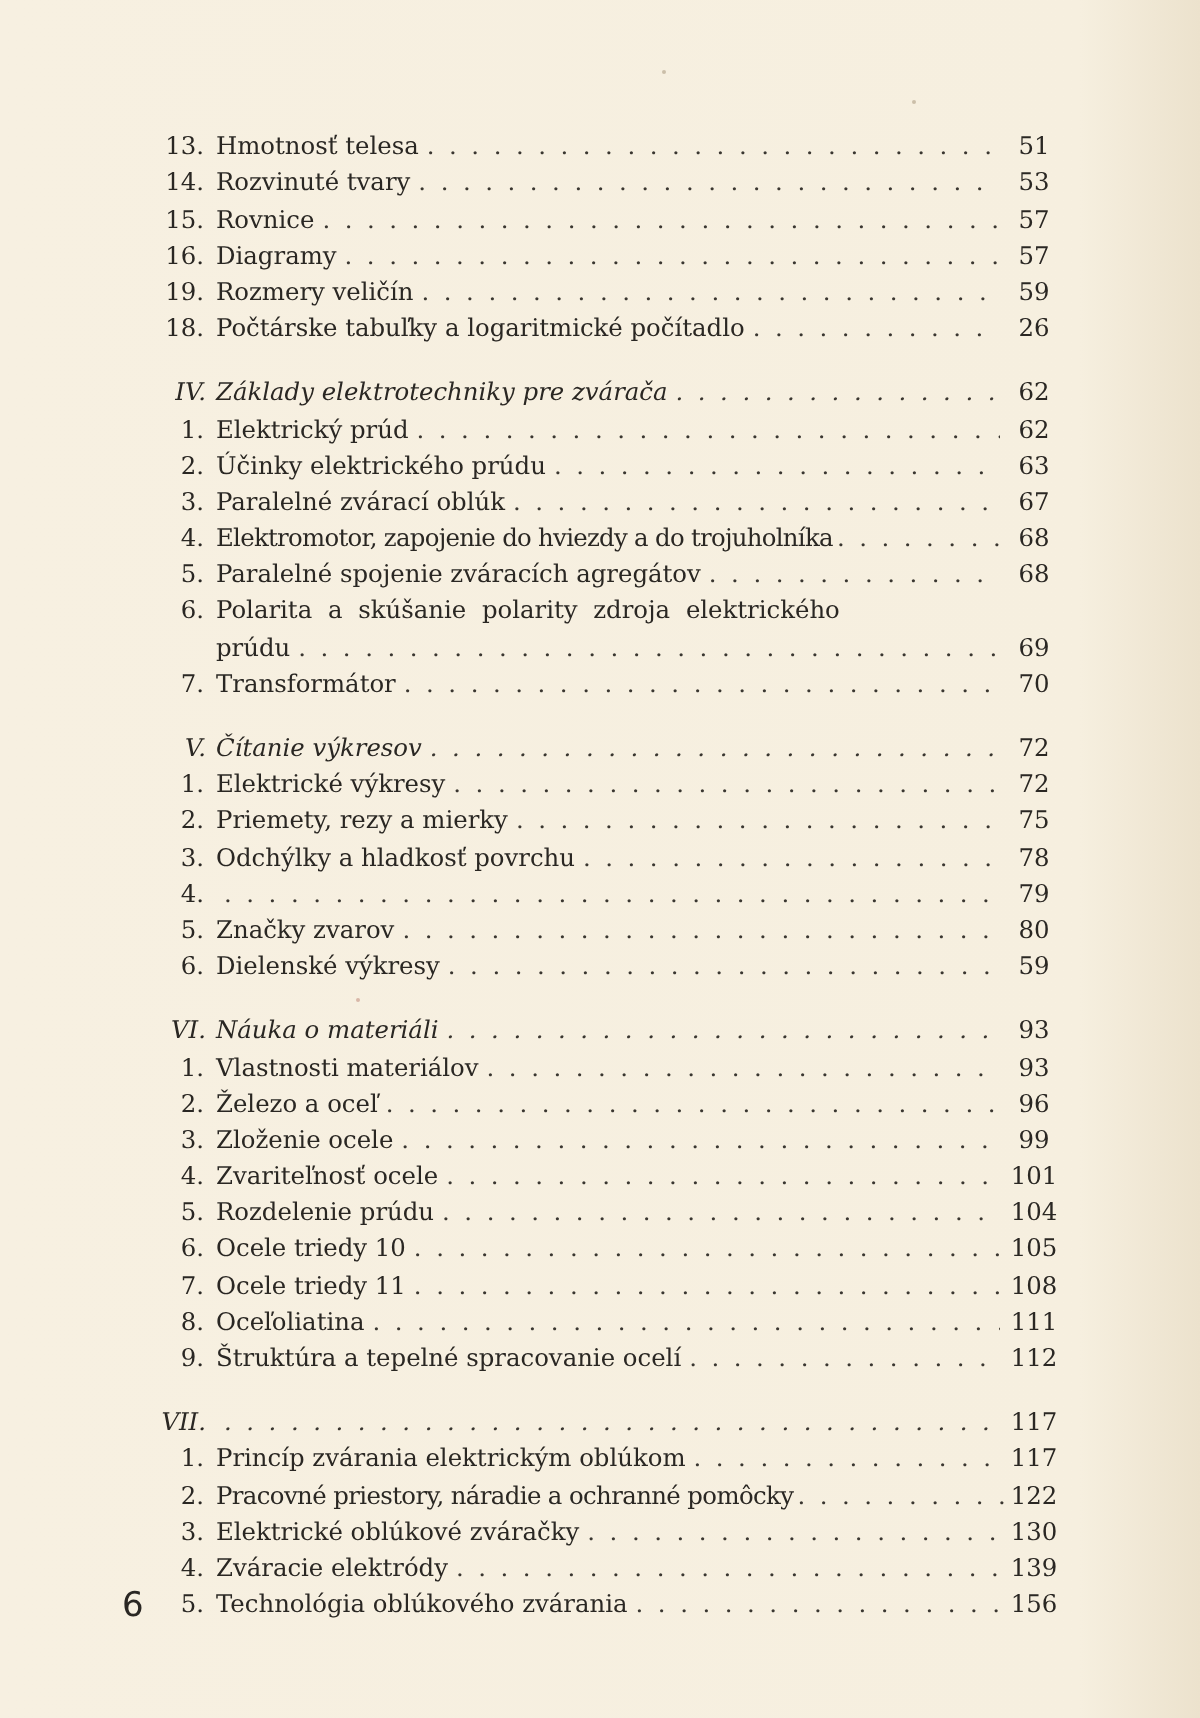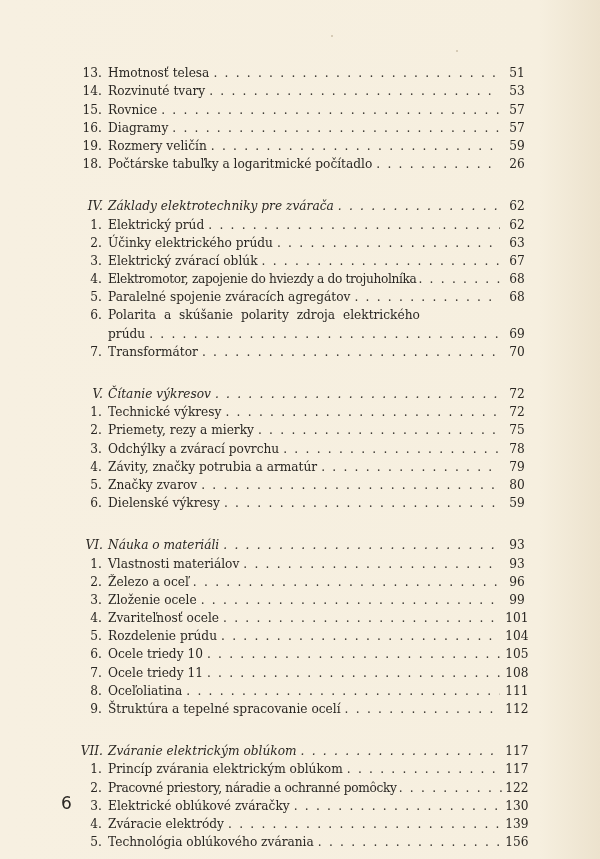--- a/index.html
+++ b/index.html
@@ -13,21 +13,21 @@
   .page { position:absolute; left:0; top:0; width:600px; height:859px;
     background: linear-gradient(90deg, #f7f0e1 0%, #f6efdf 90%, #ece2cd 100%); }
   .toc { position:absolute; left:74px; top:64px; width:456px; }
   .row { display:flex; align-items:flex-end; height:18.2px; font-size:12.2px; line-height:18px; white-space:nowrap; }
   .num { width:34px; text-align:right; flex:none; padding-right:6px; box-sizing:border-box; }
   .sub .num { margin-left:0; }
   .title { flex:none; }
   .dots { flex:1 1 auto; overflow:hidden; margin:0 4px; letter-spacing:0; color:#3a3630; }
   .dots::before { content:". . . . . . . . . . . . . . . . . . . . . . . . . . . . . . . . . . . . . . . . . . . . . . . . . . . . . . . . . . . . . . . . . . . . . . . . ."; word-spacing:3.4px; }
   .page-num { flex:none; width:26px; text-align:center; }
-  .chapter { margin-top:24px; font-style:italic; }
+  .chapter { margin-top:14px; font-style:italic; }
   .chapter .num { width:46px; text-align:right; padding-right:5px; margin-left:-12px; }
   .chapter .title { font-style:italic; }
   .chapter .page-num { font-style:normal; }
   .sub .title { }
   .cont .num { visibility:hidden; }
   .folio { position:absolute; left:61px; top:793px; font-family:"DejaVu Sans", "Liberation Sans", sans-serif; font-size:17px; color:#2a2723; }
   .speck { position:absolute; width:2px; height:2px; border-radius:1px; background:#cbbfa9; }
 </style>
 </head>
 <body>
@@ -92,21 +92,21 @@
         <span class="page-num">62</span>
       </div>
       <div class="row sub">
         <span class="num">2.</span>
         <span class="title">Účinky elektrického prúdu</span>
         <span class="dots"></span>
         <span class="page-num">63</span>
       </div>
       <div class="row sub">
         <span class="num">3.</span>
-        <span class="title">Elektrický zvárací oblúk</span>
+        <span class="title">Paralelné zvárací oblúk</span>
         <span class="dots"></span>
         <span class="page-num">67</span>
       </div>
       <div class="row sub">
         <span class="num">4.</span>
         <span class="title" style="letter-spacing:-0.35px">Elektromotor, zapojenie do hviezdy a do trojuholníka</span>
         <span class="dots" style="margin:0 2px"></span>
         <span class="page-num">68</span>
       </div>
       <div class="row sub">
@@ -135,39 +135,38 @@
 
     <div>
       <div class="row chapter">
         <span class="num">V.</span>
         <span class="title">Čítanie výkresov</span>
         <span class="dots"></span>
         <span class="page-num">72</span>
       </div>
       <div class="row sub">
         <span class="num">1.</span>
-        <span class="title">Technické výkresy</span>
+        <span class="title">Elektrické výkresy</span>
         <span class="dots"></span>
         <span class="page-num">72</span>
       </div>
       <div class="row sub">
         <span class="num">2.</span>
         <span class="title">Priemety, rezy a mierky</span>
         <span class="dots"></span>
         <span class="page-num">75</span>
       </div>
       <div class="row sub">
         <span class="num">3.</span>
-        <span class="title">Odchýlky a zvárací povrchu</span>
+        <span class="title">Odchýlky a hladkosť povrchu</span>
         <span class="dots"></span>
         <span class="page-num">78</span>
       </div>
       <div class="row sub">
         <span class="num">4.</span>
-        <span class="title">Závity, značky potrubia a armatúr</span>
         <span class="dots"></span>
         <span class="page-num">79</span>
       </div>
       <div class="row sub">
         <span class="num">5.</span>
         <span class="title">Značky zvarov</span>
         <span class="dots"></span>
         <span class="page-num">80</span>
       </div>
       <div class="row sub">
@@ -237,21 +236,20 @@
         <span class="num">9.</span>
         <span class="title">Štruktúra a tepelné spracovanie ocelí</span>
         <span class="dots"></span>
         <span class="page-num">112</span>
       </div>
     </div>
 
     <div>
       <div class="row chapter">
         <span class="num">VII.</span>
-        <span class="title">Zváranie elektrickým oblúkom</span>
         <span class="dots"></span>
         <span class="page-num">117</span>
       </div>
       <div class="row sub">
         <span class="num">1.</span>
         <span class="title">Princíp zvárania elektrickým oblúkom</span>
         <span class="dots"></span>
         <span class="page-num">117</span>
       </div>
       <div class="row sub">

